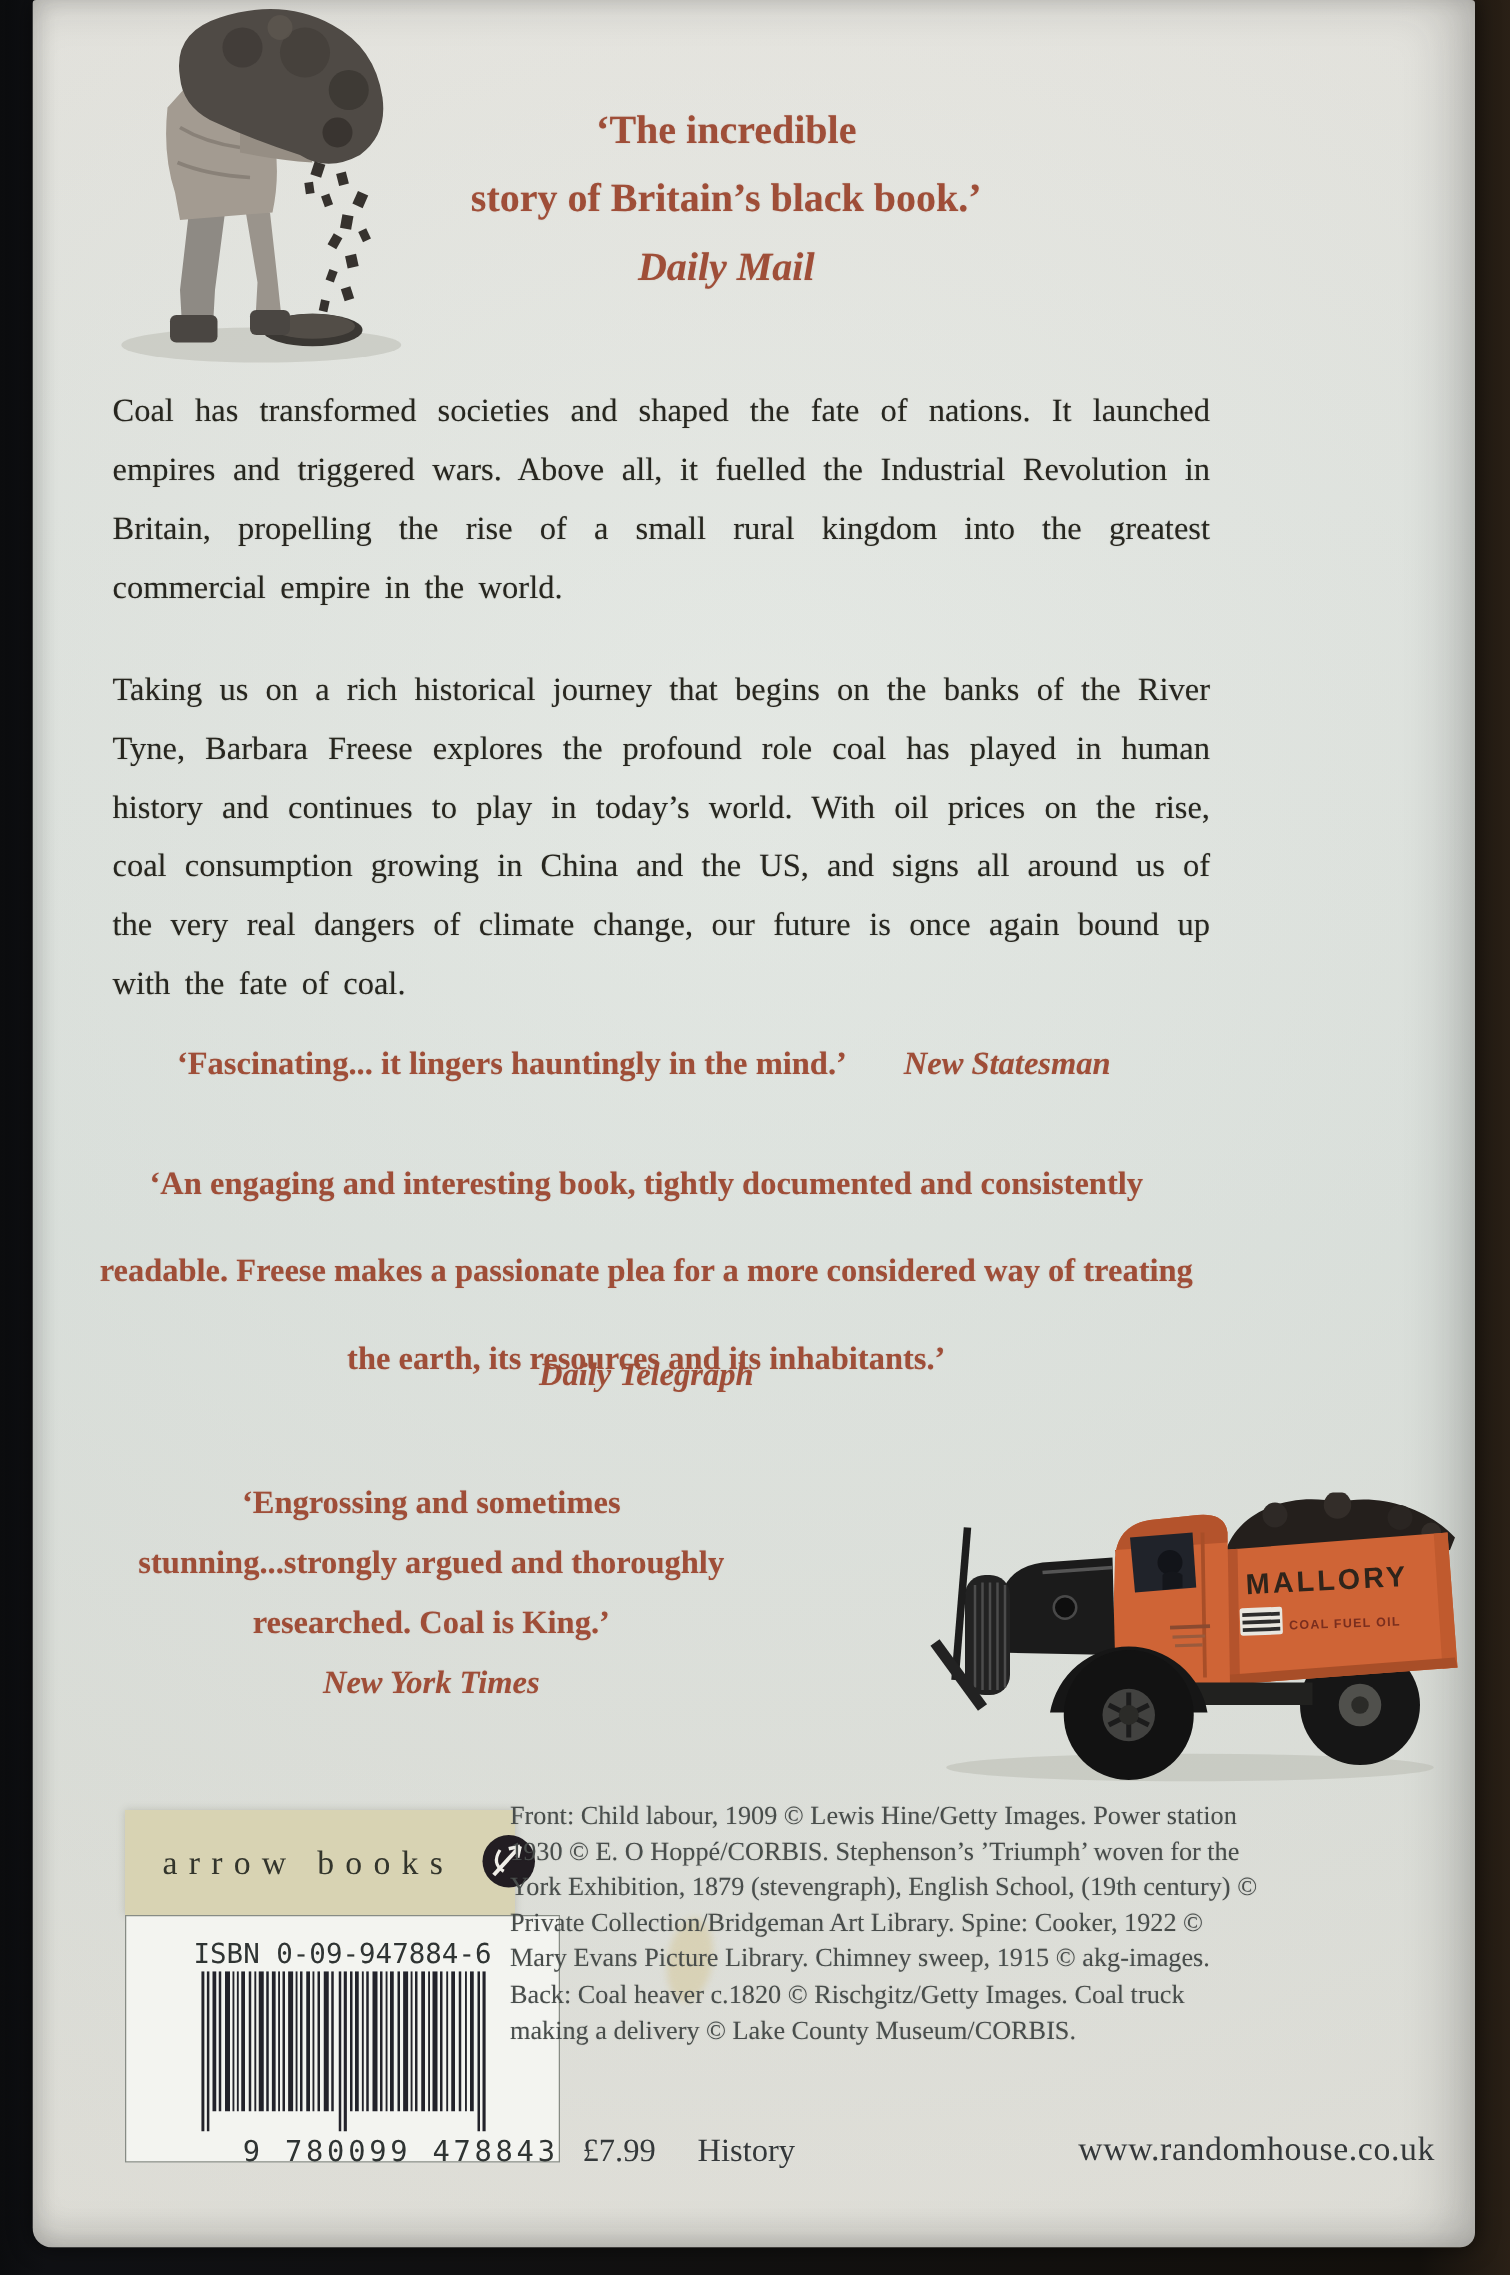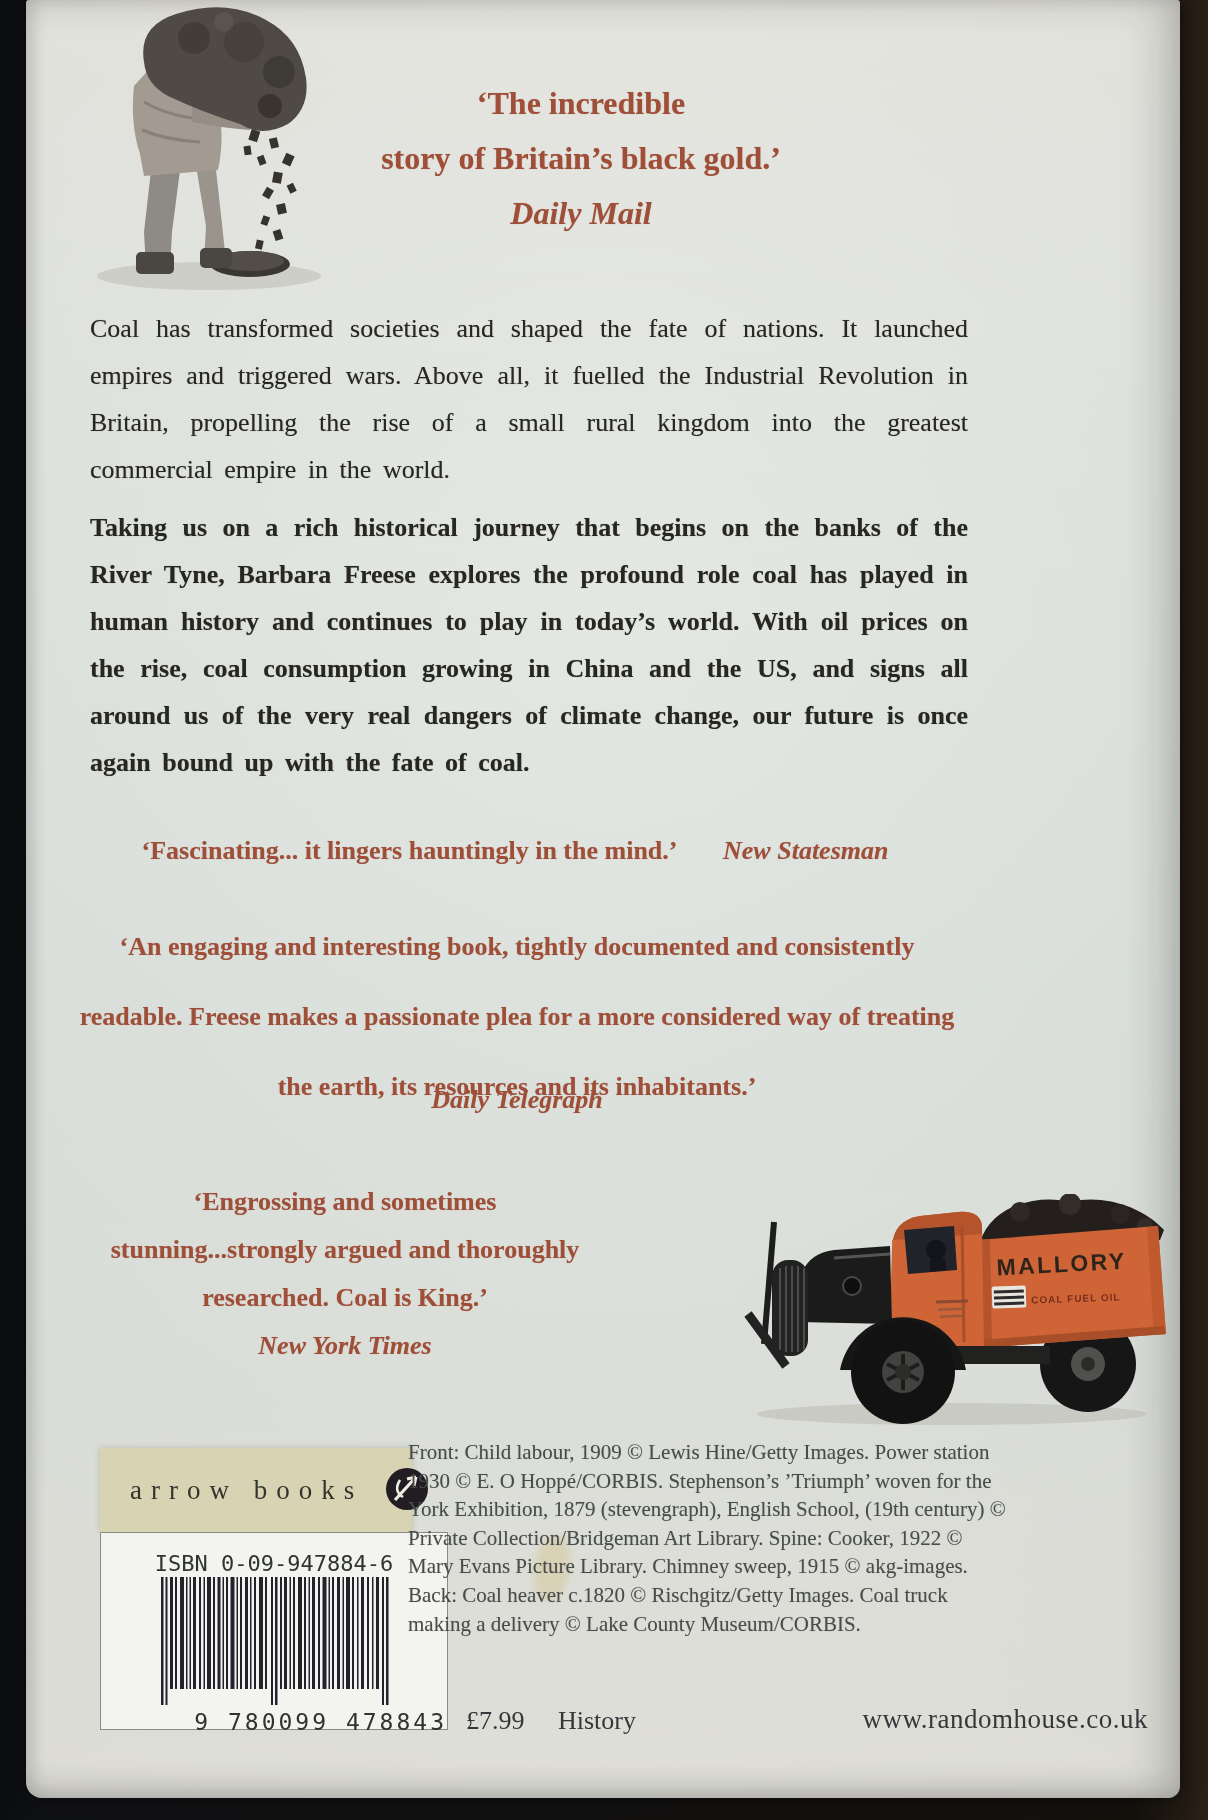--- a/index.html
+++ b/index.html
@@ -17,21 +17,21 @@
     box-shadow:inset -20px 0 38px rgba(30,30,25,.18), inset 6px 0 14px rgba(30,30,25,.10),
                inset 0 -10px 24px rgba(30,30,25,.10), 0 0 18px rgba(0,0,0,.55);
   }
   .abs{position:absolute;}
   .red{color:var(--accent,#9f4e38);font-weight:bold;}
   .headline{left:224px;top:76px;width:662px;text-align:center;font-size:32px;line-height:55px;
     text-shadow:0 0 1px rgba(140,70,50,.35);}
   .headline .src{font-style:italic;}
   .synopsis{left:64px;width:878px;font-size:26px;line-height:47px;color:var(--body_text,#27261f);
     text-align:justify;word-spacing:5px;text-shadow:0 0 1px rgba(40,40,30,.35);}
-  .p1{top:305px;} .p2{top:504px;font-weight:bold;}
+  .p1{top:305px;} .p2{top:528px;}
   .q-ns{left:44px;top:836px;width:890px;text-align:center;font-size:26px;white-space:nowrap;
     text-shadow:0 0 1px rgba(140,70,50,.3);}
   .q-ns .src{font-style:italic;margin-left:41px;}
   .q-dt{left:40px;top:912px;width:902px;text-align:center;font-size:26px;line-height:70px;
     text-shadow:0 0 1px rgba(140,70,50,.3);}
   .q-dt-src{left:40px;top:1085px;width:902px;text-align:center;font-size:26px;font-style:italic;
     text-shadow:0 0 1px rgba(140,70,50,.3);font-family:Liberation Serif, serif;}
   .q-nyt{left:36px;top:1178px;width:566px;text-align:center;font-size:26px;line-height:48px;
     white-space:nowrap;text-shadow:0 0 1px rgba(140,70,50,.3);}
   .q-nyt .src{font-style:italic;}
@@ -92,21 +92,21 @@
       <rect x="203" y="202" width="9" height="10" transform="rotate(-12 207 207)"></rect>
       <rect x="188" y="214" width="7" height="9" transform="rotate(20 191 218)"></rect>
       <rect x="200" y="228" width="8" height="10" transform="rotate(-18 204 233)"></rect>
       <rect x="182" y="238" width="7" height="9" transform="rotate(12 185 242)"></rect>
       <rect x="170" y="144" width="7" height="9" transform="rotate(-8 173 148)"></rect>
     </g>
   </svg>
 
   <div class="abs headline red">
     <div>‘The incredible</div>
-    <div>story of Britain’s black gold.’</div>
+    <div>story of Britain’s black book.’</div>
     <div class="src">Daily Mail</div>
   </div>
 
   <div class="abs synopsis p1">Coal has transformed societies and shaped the fate of nations. It launched empires and triggered wars. Above all, it fuelled the Industrial Revolution in Britain, propelling the rise of a small rural kingdom into the greatest commercial empire in the world.</div>
   <div class="abs synopsis p2">Taking us on a rich historical journey that begins on the banks of the River Tyne, Barbara Freese explores the profound role coal has played in human history and continues to play in today’s world. With oil prices on the rise, coal consumption growing in China and the US, and signs all around us of the very real dangers of climate change, our future is once again bound up with the fate of coal.</div>
 
   <div class="abs q-ns red">
     <span>‘Fascinating... it lingers hauntingly in the mind.’ </span><span class="src">New Statesman</span>
   </div>
 

